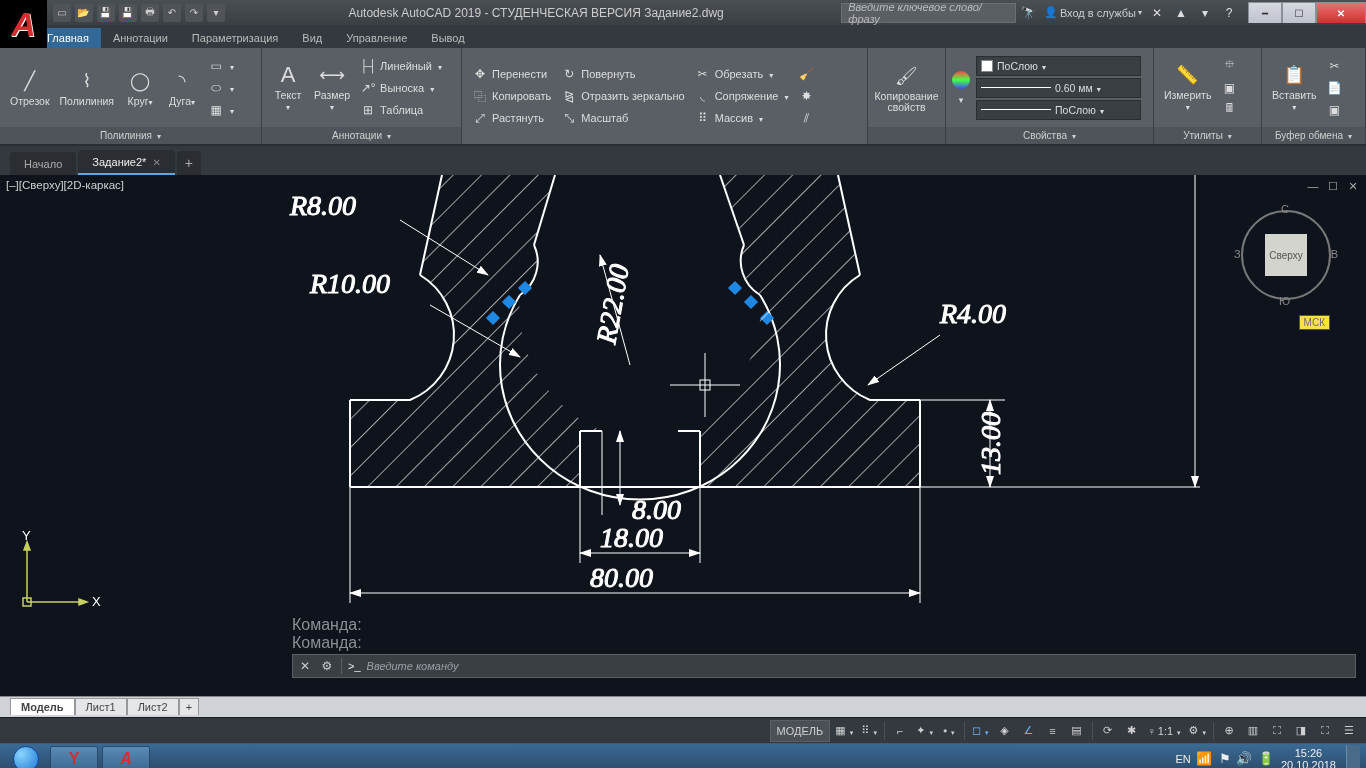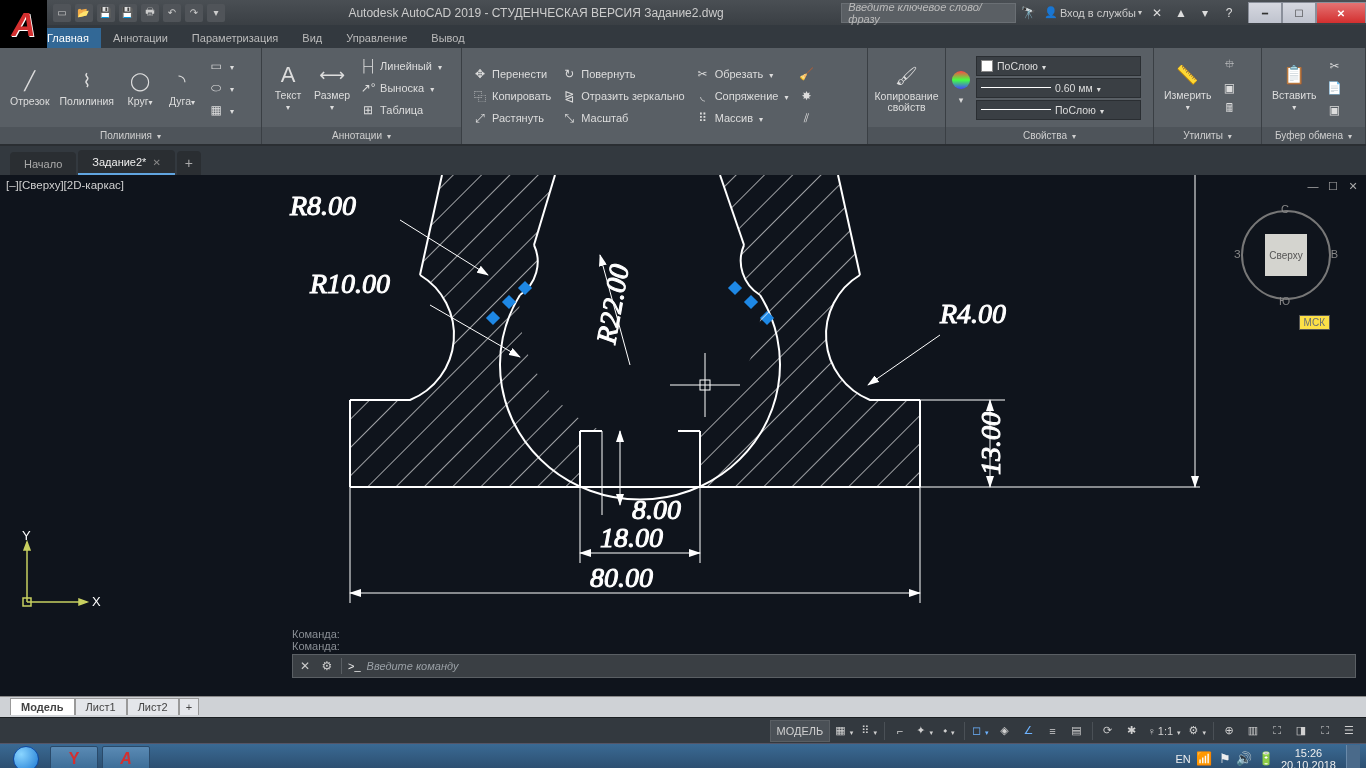--- a/index.html
+++ b/index.html
@@ -61,21 +61,21 @@
 .viewctrls { position:absolute; top:4px; right:6px; display:flex; gap:6px; }
 .viewctrls div { width:14px; height:14px; color:#aaa; font-size:11px; display:flex;align-items:center;justify-content:center;}
 .viewcube { position:absolute; top:30px; right:30px; width:100px; height:100px; }
 .viewcube .ring { width:90px; height:90px; border:2px solid #777; border-radius:50%; position:absolute; top:5px; left:5px;}
 .viewcube .face { width:42px;height:42px; background:#d4d4cf; position:absolute;top:29px;left:29px; display:flex;align-items:center;justify-content:center; font-size:10px;color:#555;}
 .viewcube .n,.viewcube .s,.viewcube .e,.viewcube .w { position:absolute; font-size:11px; color:#888;}
 .viewcube .n{top:-2px;left:45px;} .viewcube .s{bottom:-2px;left:43px;} .viewcube .e{right:-2px;top:43px;} .viewcube .w{left:-2px;top:43px;}
 .wcs{position:absolute;top:140px;right:36px;font-size:10px;color:#6a6f75;padding:1px 4px;border:1px solid #555;background:#fde047;}
 .ucs { position:absolute; bottom:72px; left:12px; }
 .ucs svg { overflow: visible; }
-.cmdhistory { position:absolute; bottom:44px; left:292px; color:#8a8f95; font-size:11px; display:flex;flex-direction:column;}
+.cmdhistory { position:absolute; bottom:44px; left:292px; color:#8a8f95; font-size:16px; display:flex;flex-direction:column;}
 .cmdline { position:absolute; bottom:18px; left:292px; right:10px; height:24px; background:#3a3f44; border:1px solid #5a5f64; display:flex;align-items:center;padding:0 4px;gap:6px;}
 .cmdline .cic{width:16px;height:16px;color:#ccc;font-size:12px;display:flex;align-items:center;justify-content:center;}
 .cmdline .sep{width:1px;height:16px;background:#5a5f64;}
 .cmdline .cp{color:#eee;}
 .cmdline .cinput{color:#9aa0a6;font-style:italic;flex:1;}
 
 
 .bottomtabs { height:21px; background:#cfd2d6; display:flex; align-items:center; padding-left:10px; gap:0; border-top:1px solid #888;}
 .btab { padding:2px 10px; font-size:11px; color:#444; border:1px solid #999; border-bottom:none; background:#e4e6ea; margin-top:-1px;}
 .btab.active { background:#fff; font-weight:bold;}

